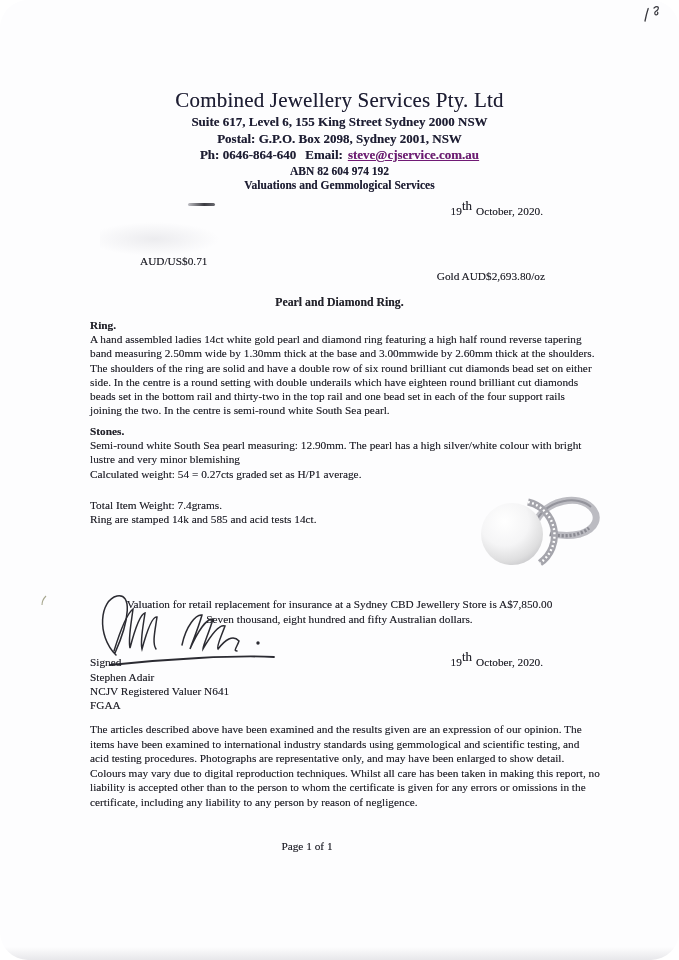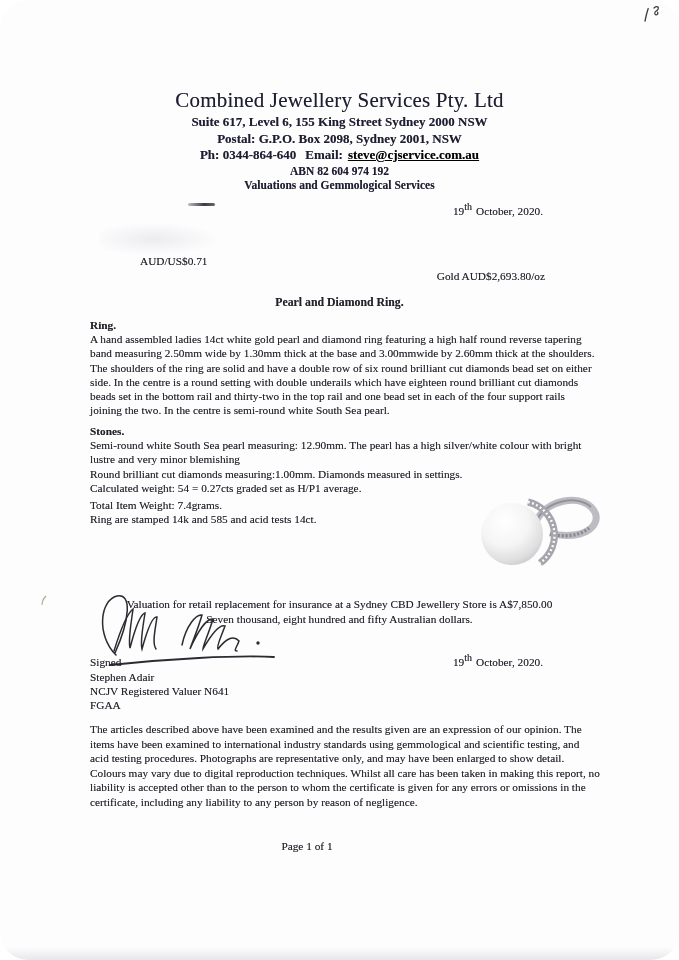--- a/index.html
+++ b/index.html
@@ -12,30 +12,30 @@
     color:#23232b;
     border-radius:28px;
   }
   .soft{ text-shadow:0 0 .4px rgba(20,20,30,.45); }
 
   
   .header{position:absolute;top:86px;left:0;width:679px;text-align:center;color:#1d1d33;}
   .company{font-size:21px;line-height:28px;letter-spacing:.2px;}
   .hline{font-size:13px;line-height:16.5px;font-weight:600;}
   .hline-sm{font-size:11.5px;line-height:14.5px;font-weight:600;}
-  .email{color:#000000;text-decoration:underline;}
+  .email{color:#701a75;text-decoration:underline;}
   .phone-gap{display:inline-block;width:9px;}
   .email-gap{display:inline-block;width:5px;}
 
   
   .abs{position:absolute;}
   .body-txt{font-size:11.3px;line-height:14.3px;}
   .b{font-weight:bold;}
   .center{text-align:center;}
-  sup{font-size:10px;vertical-align:super;line-height:0;}
+  sup{font-size:13px;vertical-align:super;line-height:0;}
   .date-rest{margin-left:4px;}
 
   .item-title{font-weight:bold;font-size:11.8px;}
 
   .para{width:506px;}
 
   
   .dash-artifact{position:absolute;left:188px;top:203px;width:27px;height:3px;
     background:linear-gradient(90deg,#bfbfc4,#3a3a40 60%,#6a6a70);border-radius:2px;}
   .smudge{position:absolute;left:100px;top:222px;width:120px;height:34px;
@@ -65,21 +65,21 @@
   <div class="smudge"></div>
   <svg class="margin-mark" viewBox="0 0 7 11">
     <path d="M2,10 C2,6 4,3 6,1" stroke="#a8a890" stroke-width="1.1" fill="none"></path>
   </svg>
 
   <div class="header soft">
     <div class="company">Combined Jewellery Services Pty. Ltd</div>
     <div class="hline">Suite 617, Level 6, 155 King Street Sydney 2000 NSW</div>
     <div class="hline">Postal: G.P.O. Box 2098, Sydney 2001, NSW</div>
     <div class="hline">
-      <span>Ph: 0344-864-640</span><span class="phone-gap"></span><span>Email:</span><span class="email-gap"></span><span class="email">steve@cjservice.com.au</span>
+      <span>Ph: 0646-864-640</span><span class="phone-gap"></span><span>Email:</span><span class="email-gap"></span><span class="email">steve@cjservice.com.au</span>
     </div>
     <div class="hline-sm">ABN 82 604 974 192</div>
     <div class="hline-sm">Valuations and Gemmological Services</div>
   </div>
 
   <div class="abs body-txt soft" style="right:136px;top:204px;">
     <span>19</span><sup>th</sup><span class="date-rest">October, 2020.</span>
   </div>
 
   <div class="abs body-txt soft" style="left:92px;top:254px;margin-left:48px;">AUD/US$0.71</div>
@@ -88,21 +88,20 @@
   <div class="abs center soft" style="left:0;top:292px;width:679px;">
     <span class="item-title">Pearl and Diamond Ring.</span>
   </div>
 
   <div class="abs body-txt b soft" style="left:90px;top:318px;">Ring.</div>
   <div class="abs body-txt para soft" style="left:90px;top:332px;">A hand assembled ladies 14ct white gold pearl and diamond ring featuring a high half round reverse tapering band measuring 2.50mm wide by 1.30mm thick at the base and 3.00mmwide by 2.60mm thick at the shoulders. The shoulders of the ring are solid and have a double row of six round brilliant cut diamonds bead set on either side. In the centre is a round setting with double underails which have eighteen round brilliant cut diamonds beads set in the bottom rail and thirty-two in the top rail and one bead set in each of the four support rails joining the two. In the centre is semi-round white South Sea pearl.</div>
 
   <div class="abs body-txt b soft" style="left:90px;top:424px;">Stones.</div>
   <div class="abs body-txt para soft" style="left:90px;top:438px;">
     <div>Semi-round white South Sea pearl measuring: 12.90mm. The pearl has a high silver/white colour with bright lustre and very minor blemishing</div>
-    <div>Round brilliant cut diamonds measuring:1.00mm. Diamonds measured in settings.</div>
     <div>Calculated weight: 54 = 0.27cts graded set as  H/P1 average.</div>
   </div>
 
   <div class="abs body-txt para soft" style="left:90px;top:498px;">
     <div>Total Item Weight: 7.4grams.</div>
     <div>Ring are stamped 14k and 585 and acid tests 14ct.</div>
   </div>
 
   <svg class="ring-photo" viewBox="0 0 130 84">
     <defs>

